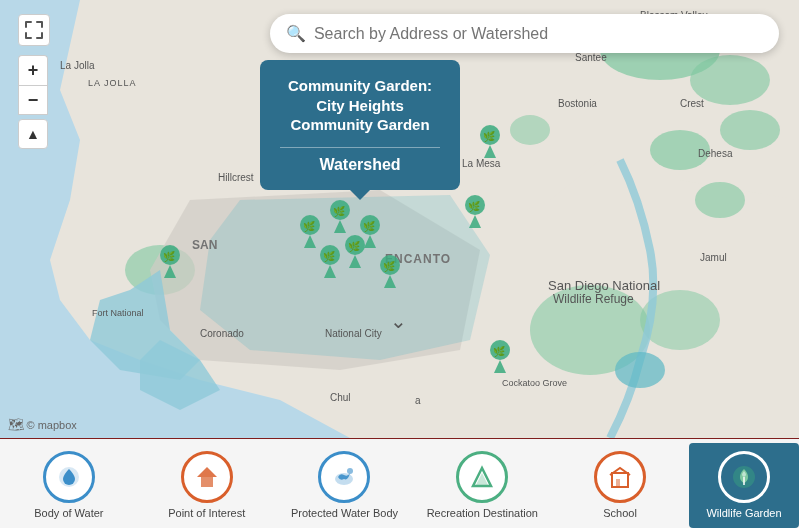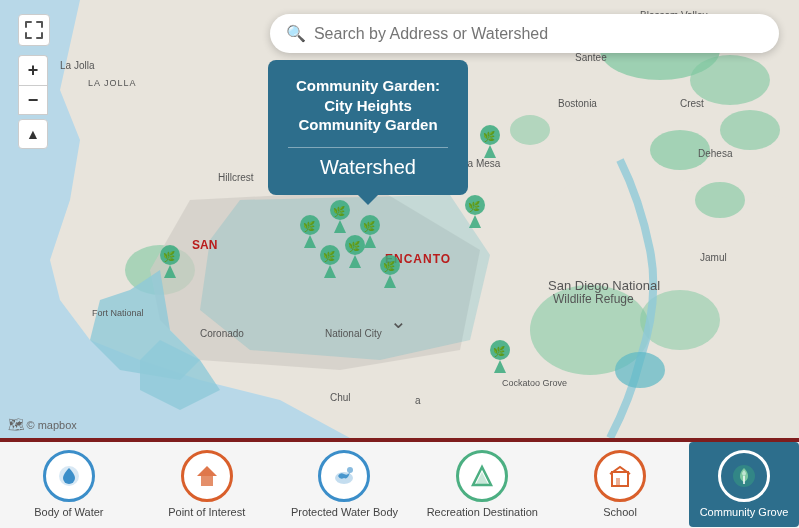--- a/index.html
+++ b/index.html
@@ -111,36 +111,35 @@
       position: absolute;
       top: 60px;
       left: 260px;
       background: #2d6e8c;
       color: white;
       border-radius: 8px;
       padding: 16px 20px;
       width: 200px;
       z-index: 20;
       text-align: center;
-      margin-left: 8px;
     }
     #popup-title {
       font-size: 15px;
       font-weight: bold;
       line-height: 1.3;
       margin-bottom: 12px;
     }
     #popup-divider {
       border: none;
       border-top: 1px solid rgba(255,255,255,0.4);
       margin: 8px 0;
     }
     #popup-watershed {
-      font-size: 20px;
-      font-weight: normal;
+      font-size: 16px;
+      font-weight: bold;
       margin-top: 8px;
     }
     
     #popup::after {
       content: '';
       position: absolute;
       bottom: -10px;
       left: 50%;
       transform: translateX(-50%);
       border-left: 10px solid transparent;
@@ -160,22 +159,22 @@
       align-items: center;
       gap: 2px;
     }
 
     
     #legend-bar {
       width: 799px;
       height: 90px;
       background: #f5f5f5;
       display: flex;
-      align-items: flex-start;
-      border-top: 4px solid #7f1d1d;
+      align-items: flex-end;
+      border-top: 1px solid #7f1d1d;
       position: relative;
     }
 
     .legend-item {
       display: flex;
       flex-direction: column;
       align-items: center;
       justify-content: center;
       flex: 1;
       padding: 8px 4px;
@@ -231,21 +230,21 @@
     .map-label {
       position: absolute;
       font-size: 10px;
       color: #555;
       font-weight: 500;
       white-space: nowrap;
       z-index: 4;
     }
     .map-label-large {
       font-size: 12px;
-      color: #b91c1c;
+      color: #737373;
       font-weight: bold;
     }
   </style>
 </head>
 <body>
 
 <div id="map-container">
 
   <svg id="map-svg" viewBox="0 0 799 438" xmlns="http://www.w3.org/2000/svg">
 
@@ -445,15 +444,15 @@
 
   <div id="legend-item-community-garden" class="legend-item">
     <div class="legend-icon-circle">
       <svg width="28" height="28" viewBox="0 0 28 28">
         <circle cx="14" cy="14" r="11" fill="#3aaa7e" opacity="0.4"></circle>
         <path d="M14 6 Q18 10 18 14 Q18 18 14 20 Q10 18 10 14 Q10 10 14 6Z" fill="#7ec8a0"></path>
         <path d="M14 8 Q10 12 14 14 Q18 12 14 8Z" fill="white" opacity="0.5"></path>
         <line x1="14" y1="14" x2="14" y2="22" stroke="white" stroke-width="1.5"></line>
       </svg>
     </div>
-    <span class="legend-label">Community Grove</span>
+    <span class="legend-label">Wildlife Garden</span>
   </div>
 </div>
 
 </body></html>

